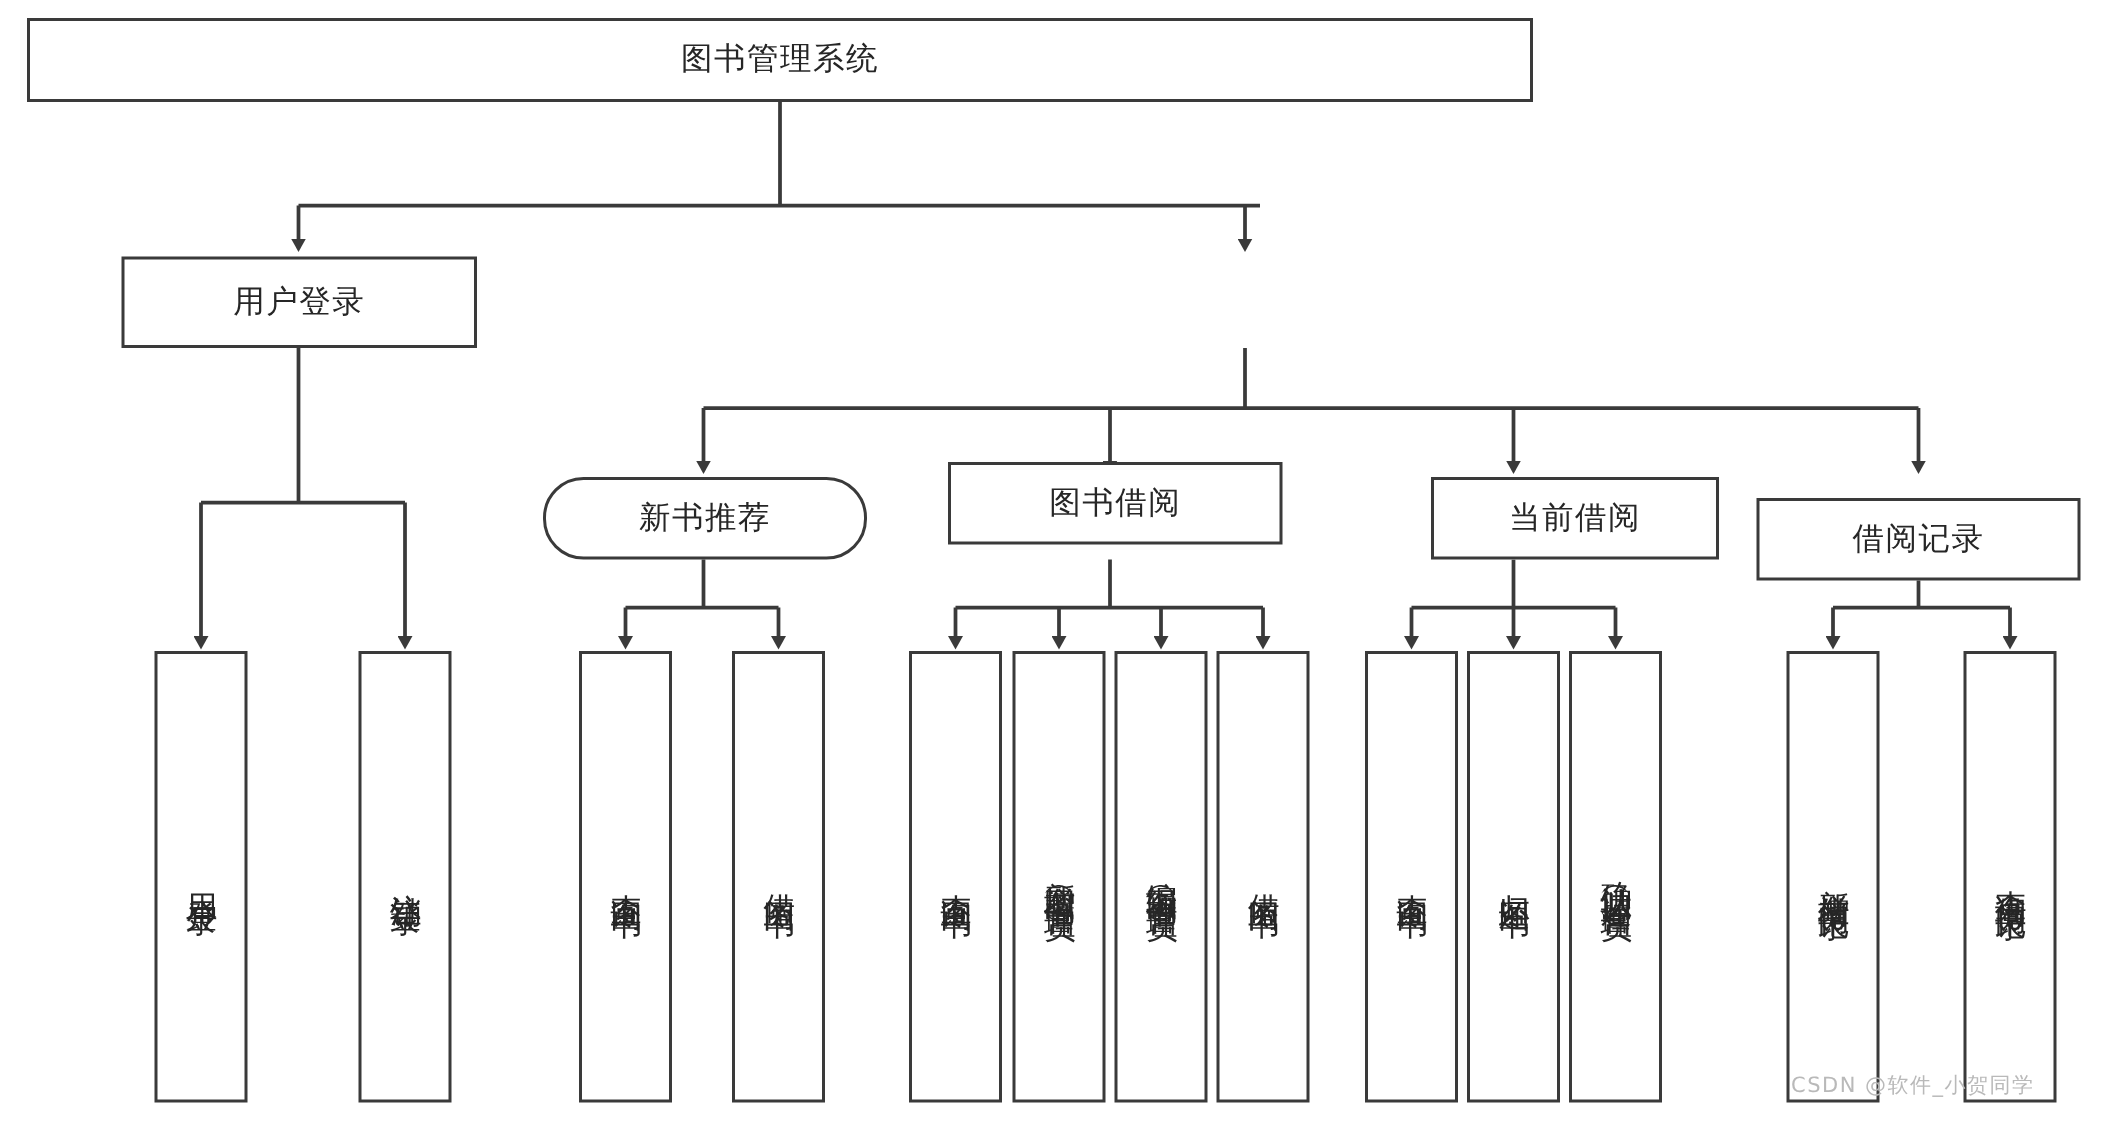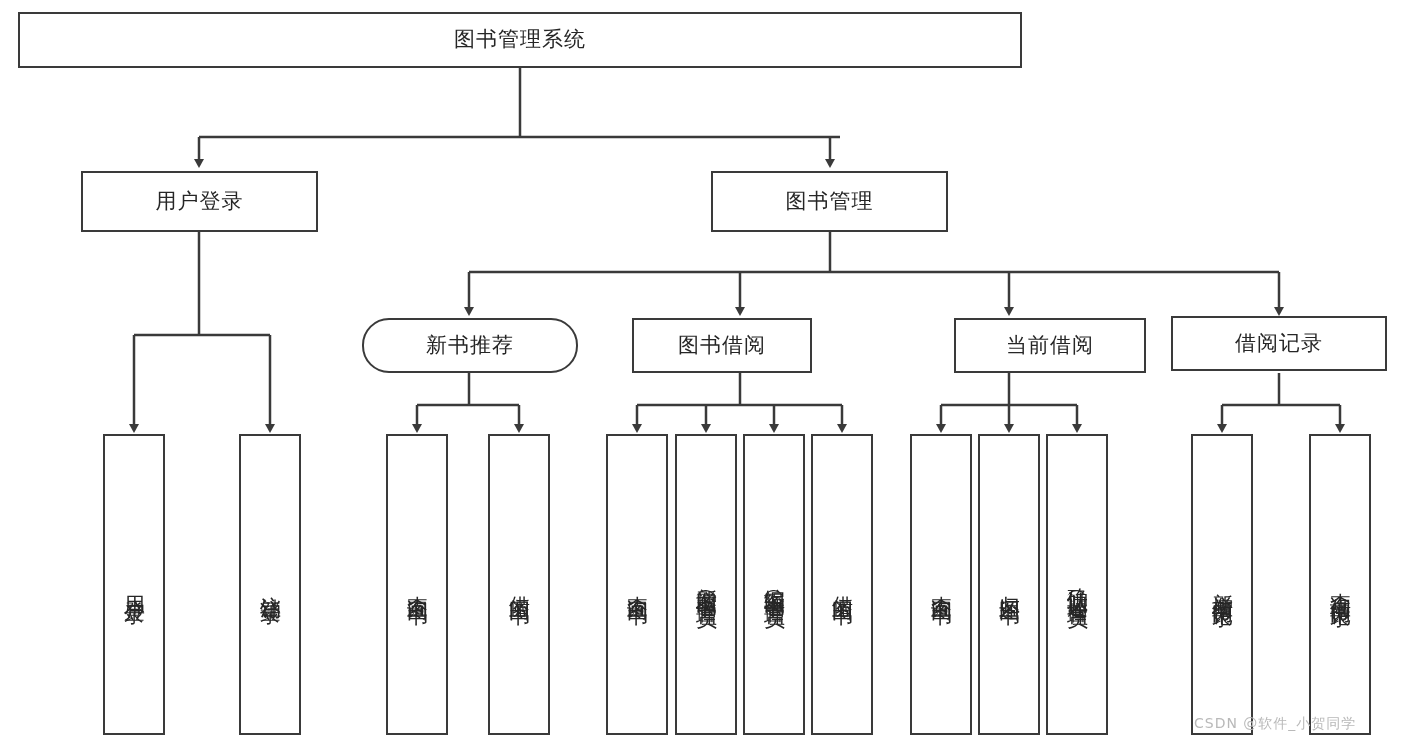--- a/index.html
+++ b/index.html
@@ -121,34 +121,31 @@
     </g>
   </svg>
 
   <div class="node node-h node-root" style="left:18px; top:12px; width:1004px; height:56px;">
     <span>图书管理系统</span>
   </div>
 
   <div class="node node-h" style="left:81px; top:171px; width:237px; height:61px;">
     <span>用户登录</span>
   </div>
-  <div class="node node-h" style="left:711px; top:171px; width:237px; height:61px;">
-    <span>图书管理</span>
-  </div>
 
   <div class="node node-h" style="left:362px; top:318px; width:216px; height:55px;border-radius:27px;">
     <span>新书推荐</span>
   </div>
-  <div class="node node-h" style="left:632px; top:318px; width:180px; height:55px;">
+  <div class="node node-h" style="left:632px; top:308px; width:223px; height:55px;">
     <span>图书借阅</span>
   </div>
   <div class="node node-h" style="left:954px; top:318px; width:192px; height:55px;">
     <span>当前借阅</span>
   </div>
-  <div class="node node-h" style="left:1171px; top:316px; width:216px; height:55px;justify-content:center;">
+  <div class="node node-h" style="left:1171px; top:332px; width:216px; height:55px;justify-content:center;">
     <span>借阅记录</span>
   </div>
 
   <div class="node node-v" style="left:103px; top:434px; width:62px; height:301px;">
     <span class="vlabel">用户登录</span>
   </div>
   <div class="node node-v" style="left:239px; top:434px; width:62px; height:301px;">
     <span class="vlabel">注销登录</span>
   </div>
 

